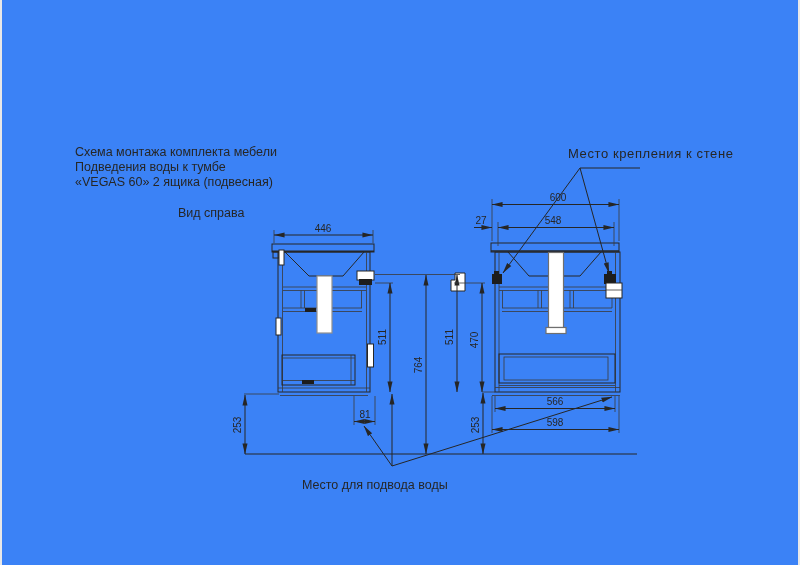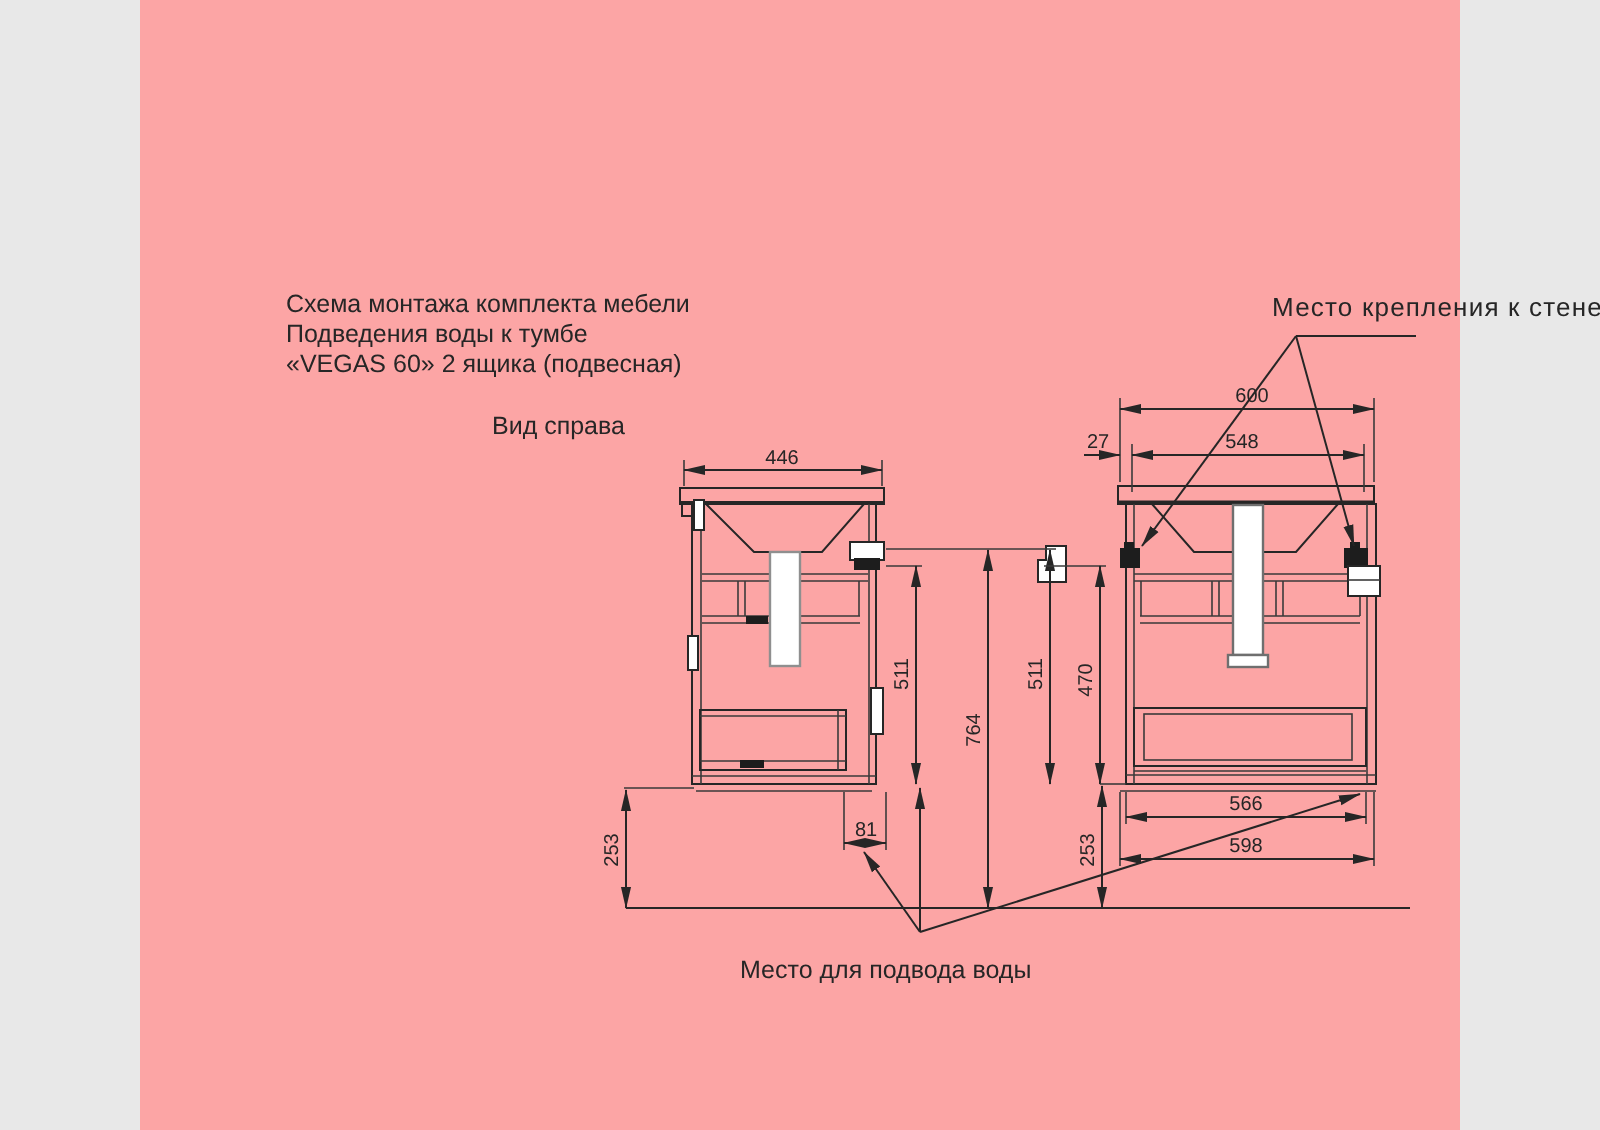--- a/index.html
+++ b/index.html
@@ -1,16 +1,16 @@
 <!DOCTYPE html>
 <html><head>
 <meta charset="utf-8">
 <style>
   html,body{margin:0;padding:0;background:#e8e8e8;}
-  .page{width:660px;height:565px;background:#fca5a5;position:relative;margin:0 auto;
+  .page{width:796px;height:565px;background:#3b82f6;position:relative;margin:0 auto;
         font-family:"Liberation Sans", sans-serif;}
   svg{display:block;}
   svg text{font-family:"Liberation Sans", sans-serif;fill:#262626;}
   .dim{font-size:10px;}
   .lbl{font-size:12.5px;}
   .lbl-wide{font-size:13px;letter-spacing:0.6px;}
   .ln{stroke:#262626;stroke-width:1;fill:none;}
   .ln2{stroke:#262626;stroke-width:1.6;fill:none;}
   .thin{stroke:#3a3a3a;stroke-width:0.8;fill:none;}
   .fillw{fill:#ffffff;stroke:#262626;stroke-width:1;}

